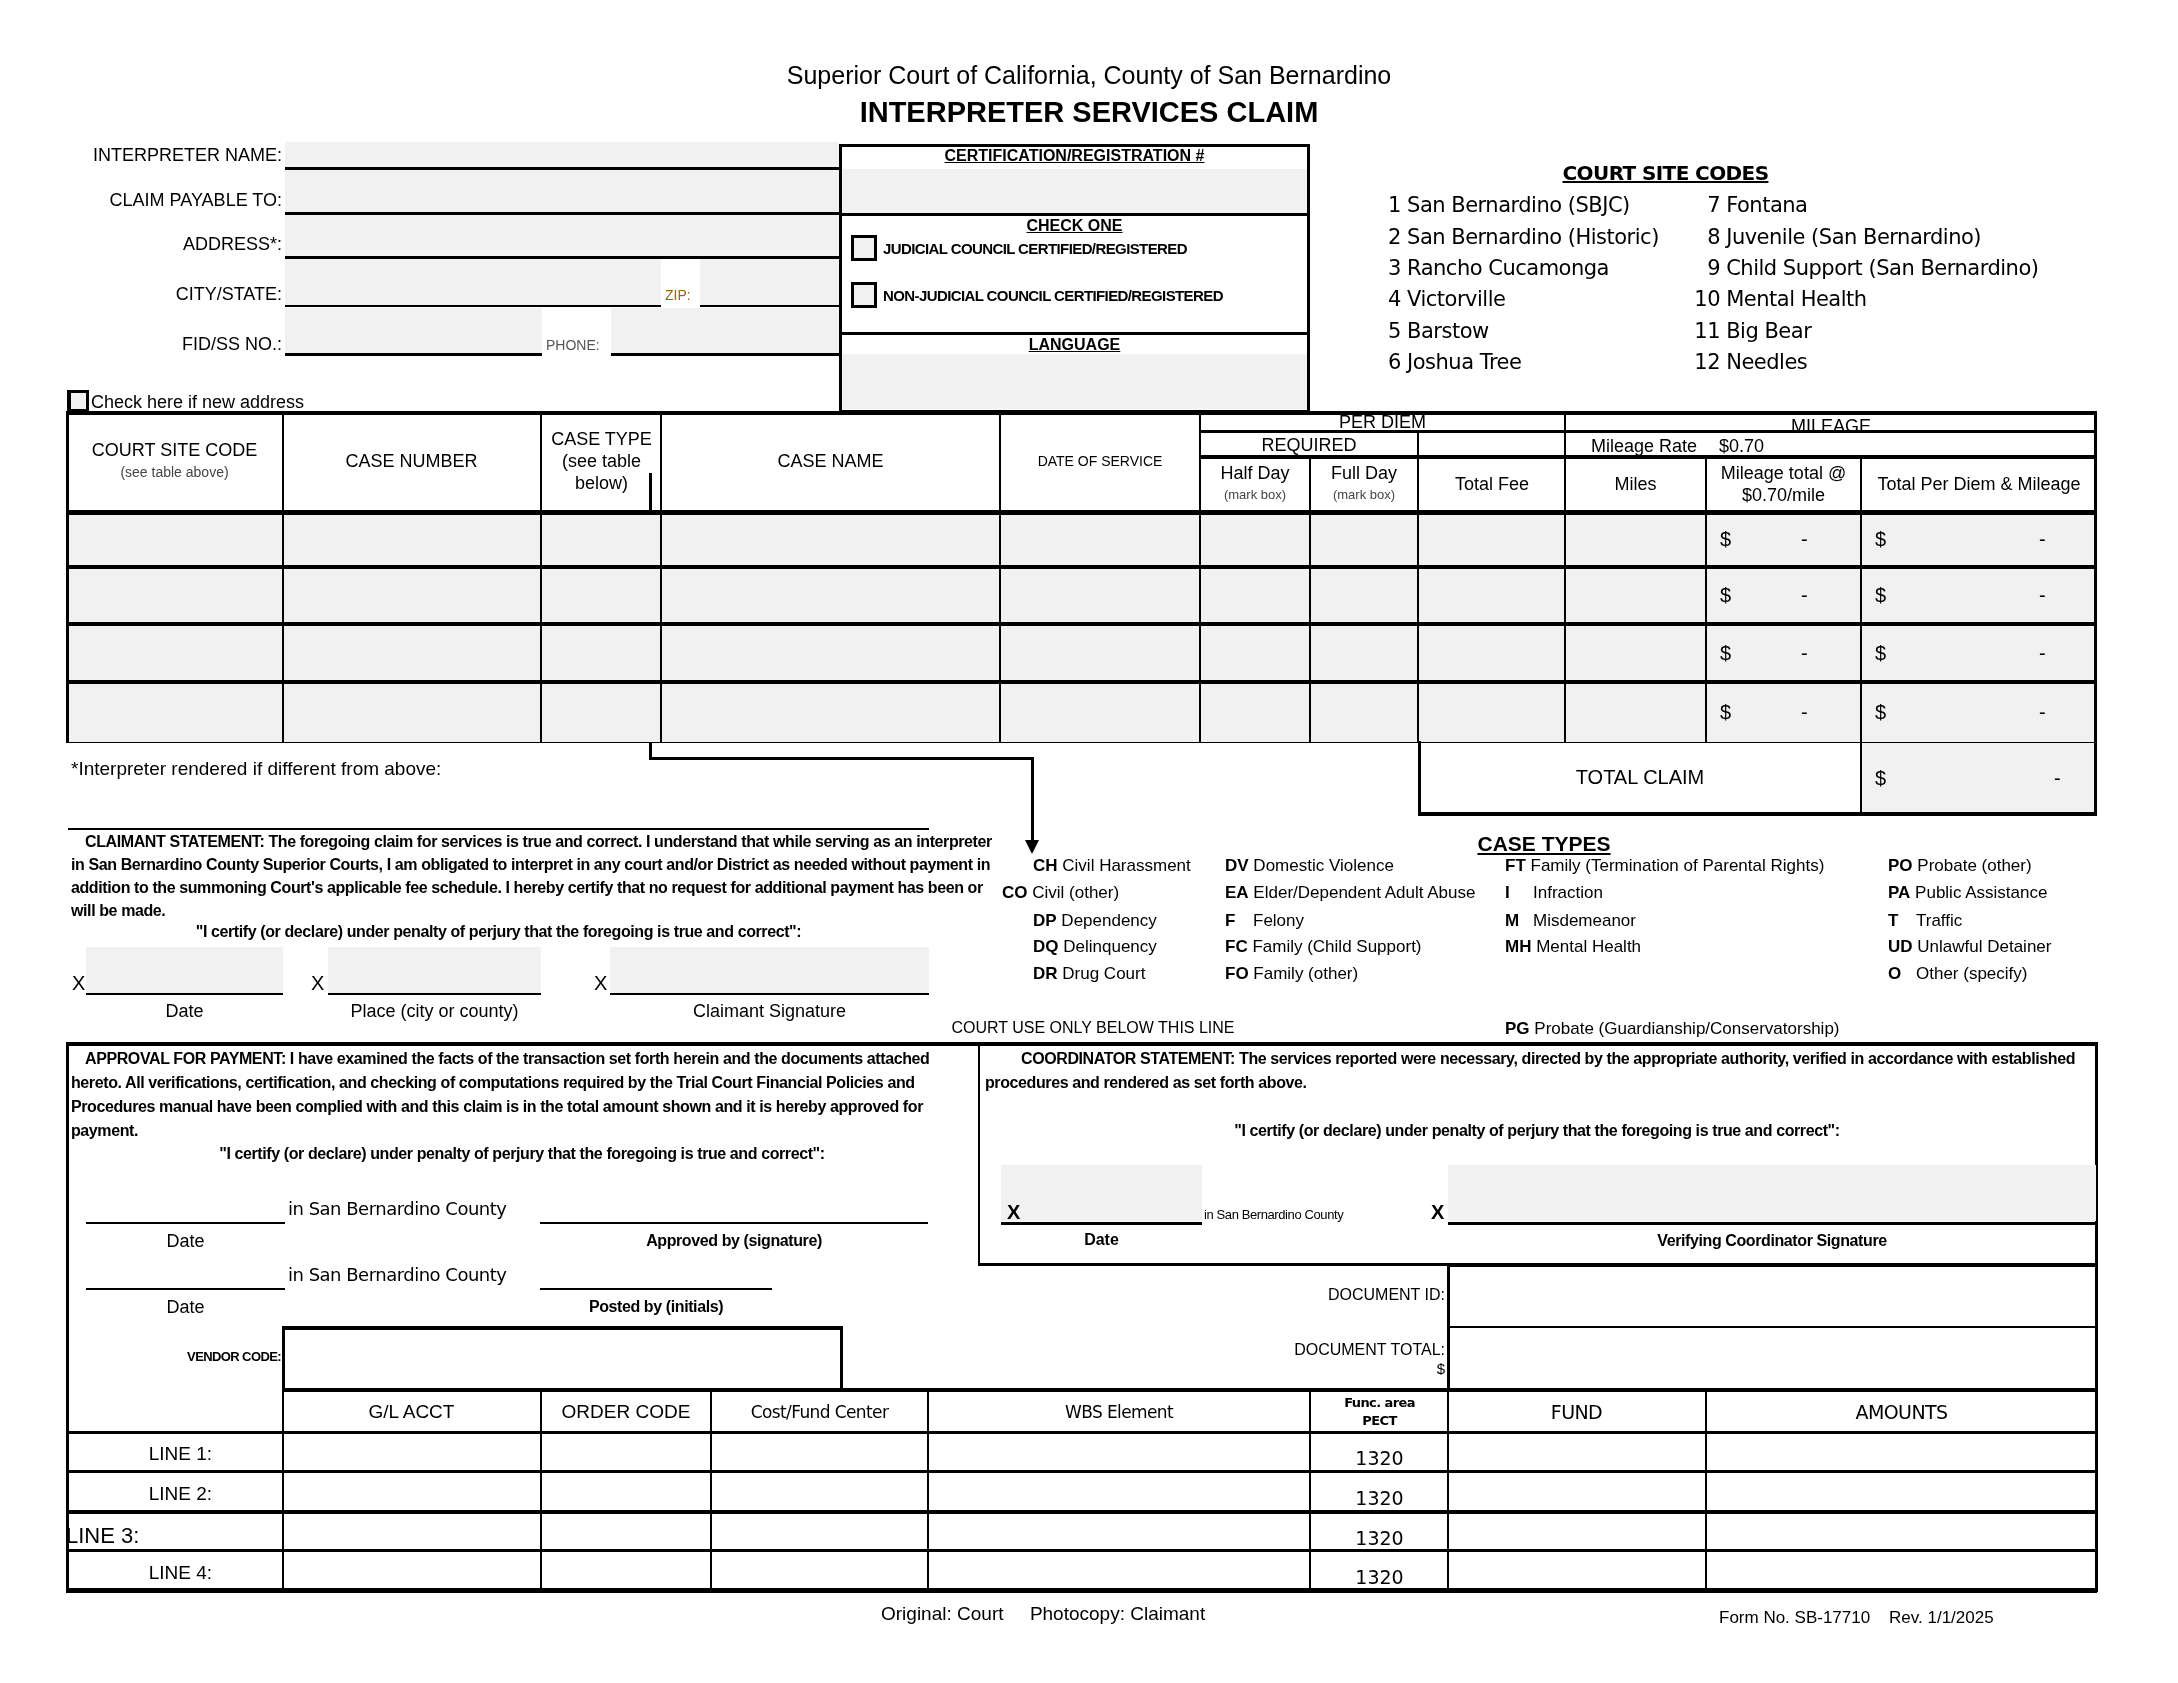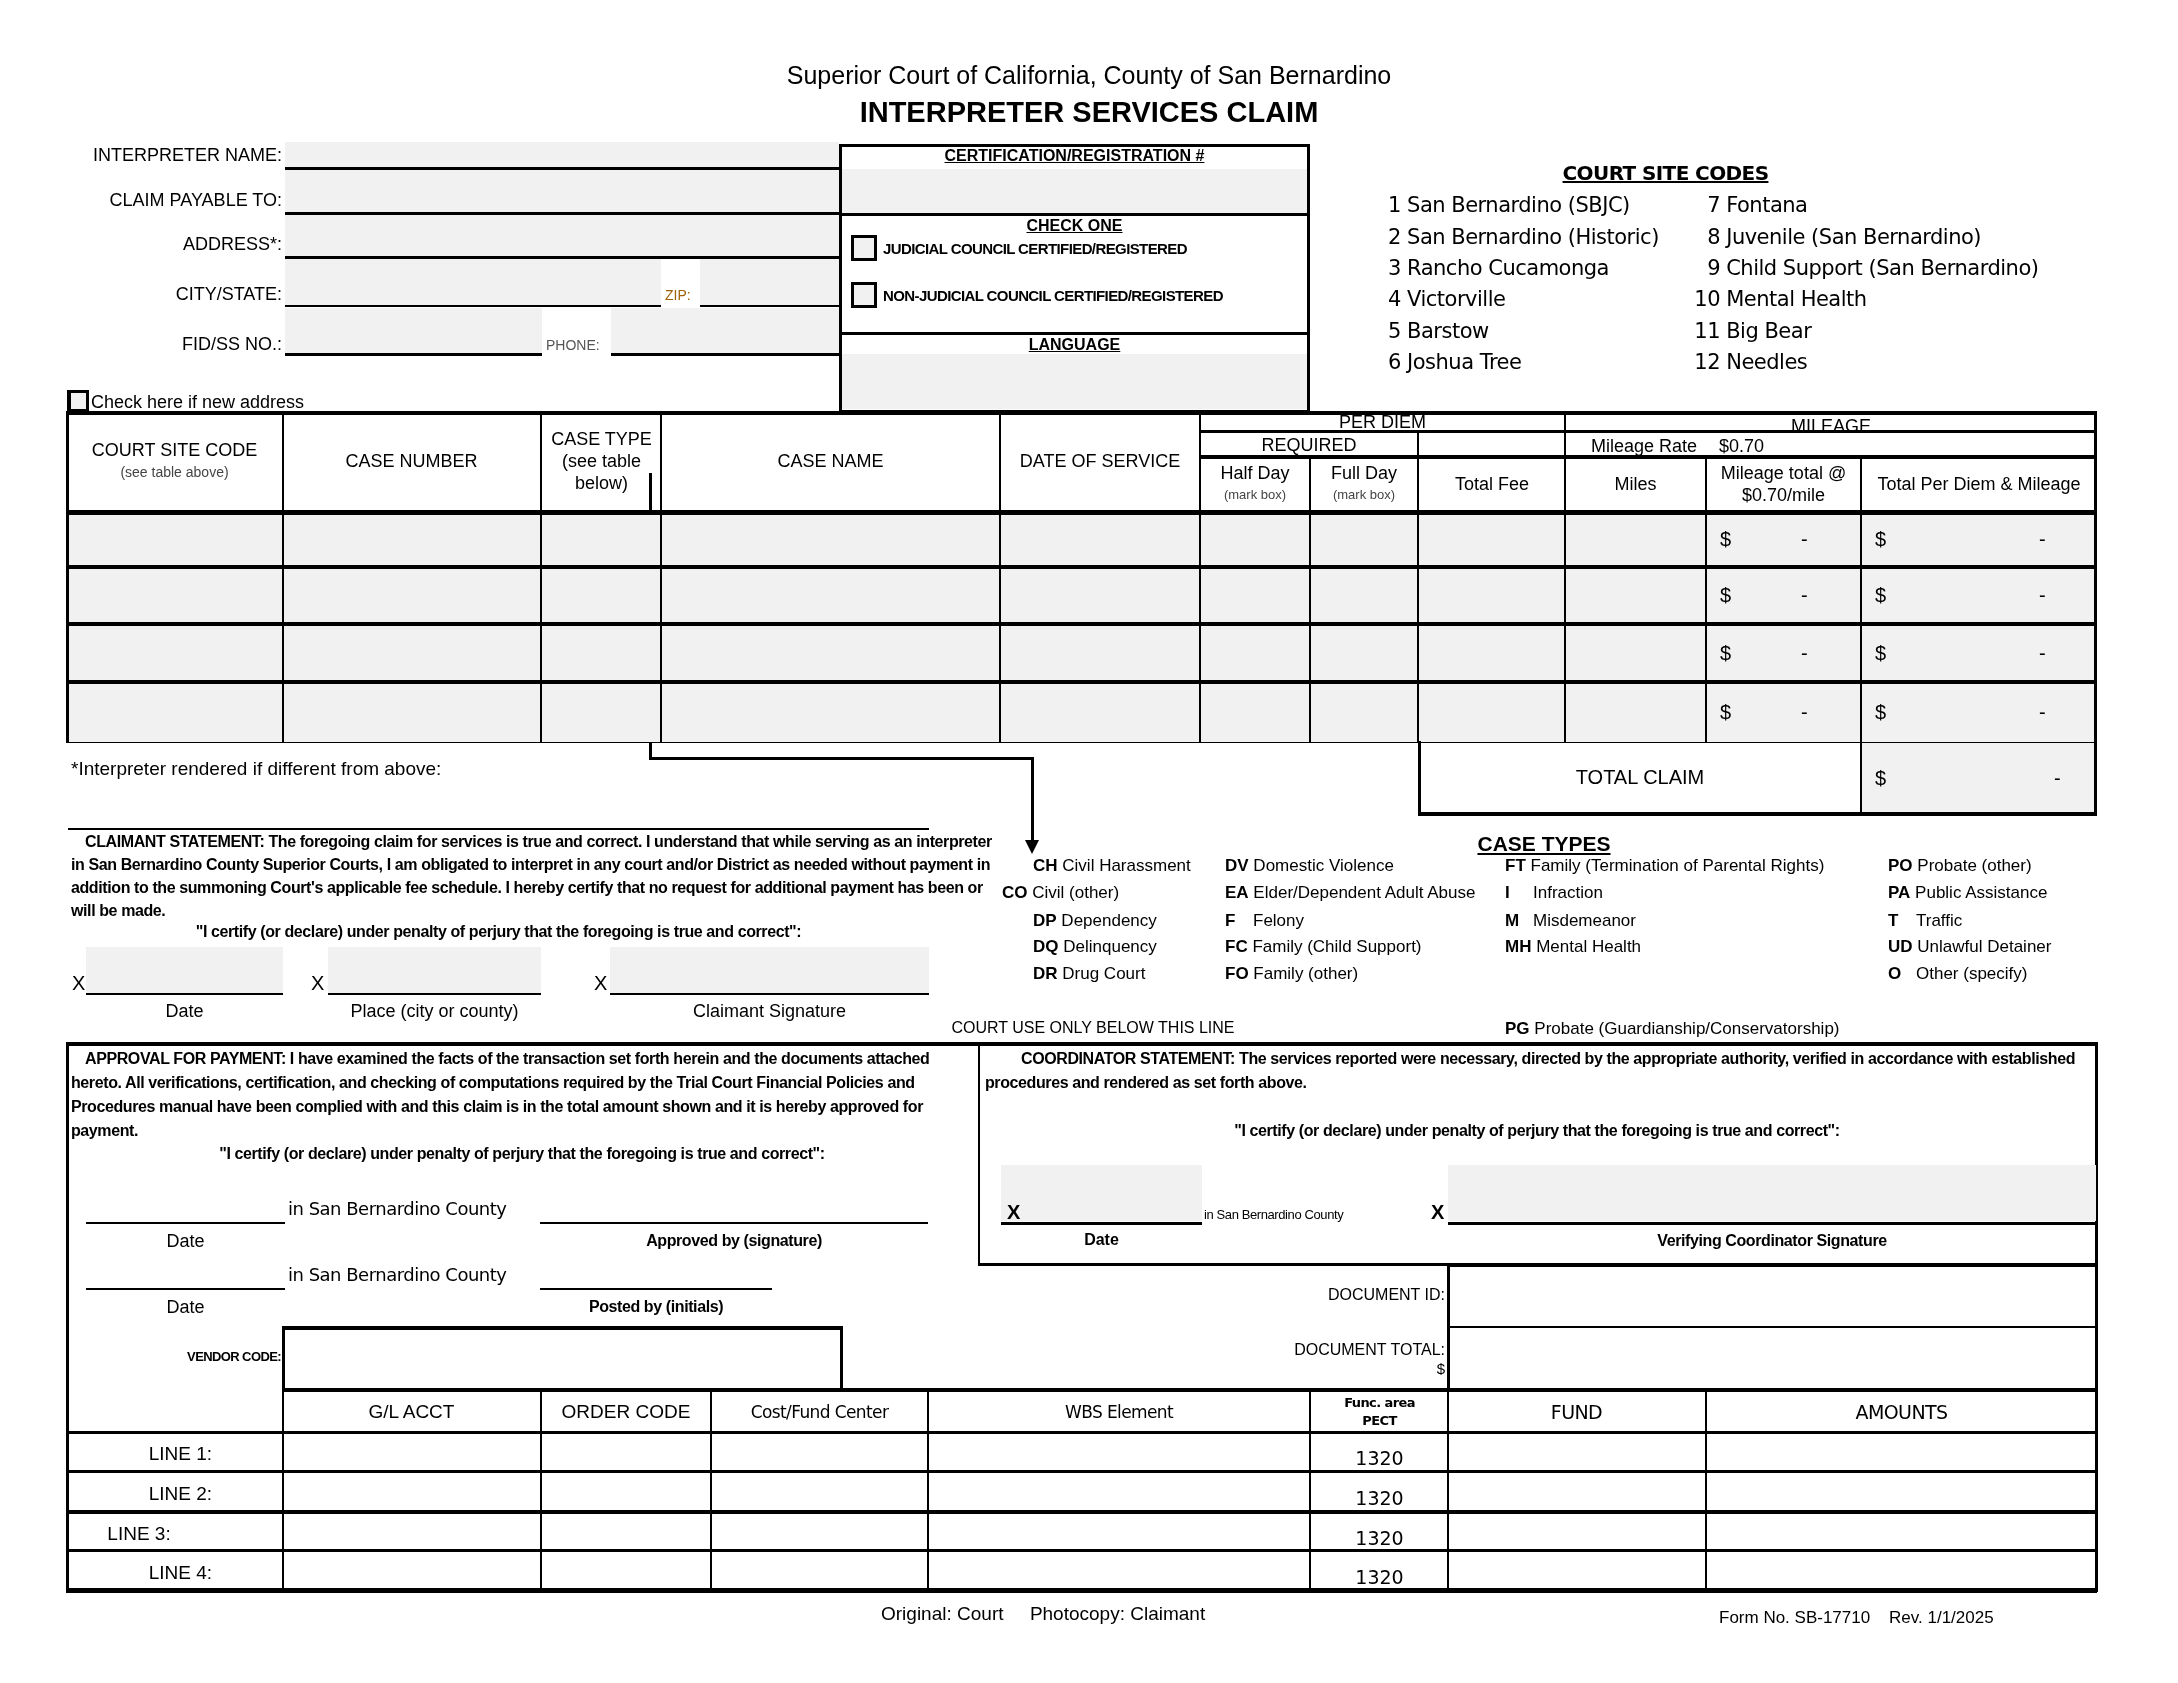--- a/index.html
+++ b/index.html
@@ -205,21 +205,21 @@
     <div>CASE NUMBER</div>
   </div>
 <div class="cell" style="left:541px; top:411px; width:121px; height:100px; flex-direction:column; font-size:18px; line-height:22px;">
     <div>CASE TYPE</div>
     <div>(see table</div>
     <div>below)</div>
   </div>
 <div class="cell" style="left:661px; top:411px; width:339px; height:100px; flex-direction:column; font-size:18px; line-height:22px;">
     <div>CASE NAME</div>
   </div>
-<div class="cell" style="left:1000px; top:411px; width:200px; height:100px; flex-direction:column; font-size:18px; line-height:22px;">
+<div class="cell" style="left:1000px; top:411px; width:200px; height:100px; flex-direction:column; font-size:14px; line-height:22px;">
     <div>DATE OF SERVICE</div>
   </div>
 <div class="cell" style="left:1200px; top:411px; width:365px; height:21px; flex-direction:column; font-size:18px; line-height:22px;">
     <div>PER DIEM</div>
   </div>
 <div class="cell" style="left:1200px; top:432px; width:218px; height:26px; flex-direction:column; font-size:18px; line-height:22px;">
     <div>REQUIRED</div>
   </div>
 <div class="cell" style="left:1565px; top:411px; width:532px; height:21px; flex-direction:column; font-size:18px; line-height:22px;">
     <div style="padding-top:8px;">MILEAGE</div>
@@ -368,21 +368,21 @@
 <div class="abs" style="left:1450px; top:1434px; width:253px; height:36px;"></div>
 <div class="abs" style="left:1708px; top:1434px; width:387px; height:36px;"></div>
 <div class="lbl" style="left:66px; top:1483px; width:146px; text-align:right; font-size:19px;">LINE 2:</div>
 <div class="abs" style="left:285px; top:1473px; width:253px; height:36px;"></div>
 <div class="abs" style="left:543px; top:1473px; width:166px; height:36px;"></div>
 <div class="abs" style="left:713px; top:1473px; width:213px; height:36px;"></div>
 <div class="abs" style="left:930px; top:1473px; width:378px; height:36px;"></div>
 <div class="cell" style="left:1310px; top:1485px; width:139px; height:26px; font-size:19px; font-family:'DejaVu Sans',sans-serif;">1320</div>
 <div class="abs" style="left:1450px; top:1473px; width:253px; height:36px;"></div>
 <div class="abs" style="left:1708px; top:1473px; width:387px; height:36px;"></div>
-<div class="lbl" style="left:66px; top:1523px; width:146px; text-align:center; font-size:19px;">LINE 3:</div>
+<div class="lbl" style="left:66px; top:1523px; width:146px; text-align:left; font-size:22px;">LINE 3:</div>
 <div class="abs" style="left:285px; top:1513px; width:253px; height:36px;"></div>
 <div class="abs" style="left:543px; top:1513px; width:166px; height:36px;"></div>
 <div class="abs" style="left:713px; top:1513px; width:213px; height:36px;"></div>
 <div class="abs" style="left:930px; top:1513px; width:378px; height:36px;"></div>
 <div class="cell" style="left:1310px; top:1525px; width:139px; height:26px; font-size:19px; font-family:'DejaVu Sans',sans-serif;">1320</div>
 <div class="abs" style="left:1450px; top:1513px; width:253px; height:36px;"></div>
 <div class="abs" style="left:1708px; top:1513px; width:387px; height:36px;"></div>
 <div class="lbl" style="left:66px; top:1562px; width:146px; text-align:right; font-size:19px;">LINE 4:</div>
 <div class="abs" style="left:285px; top:1552px; width:253px; height:35px;"></div>
 <div class="abs" style="left:543px; top:1552px; width:166px; height:35px;"></div>

